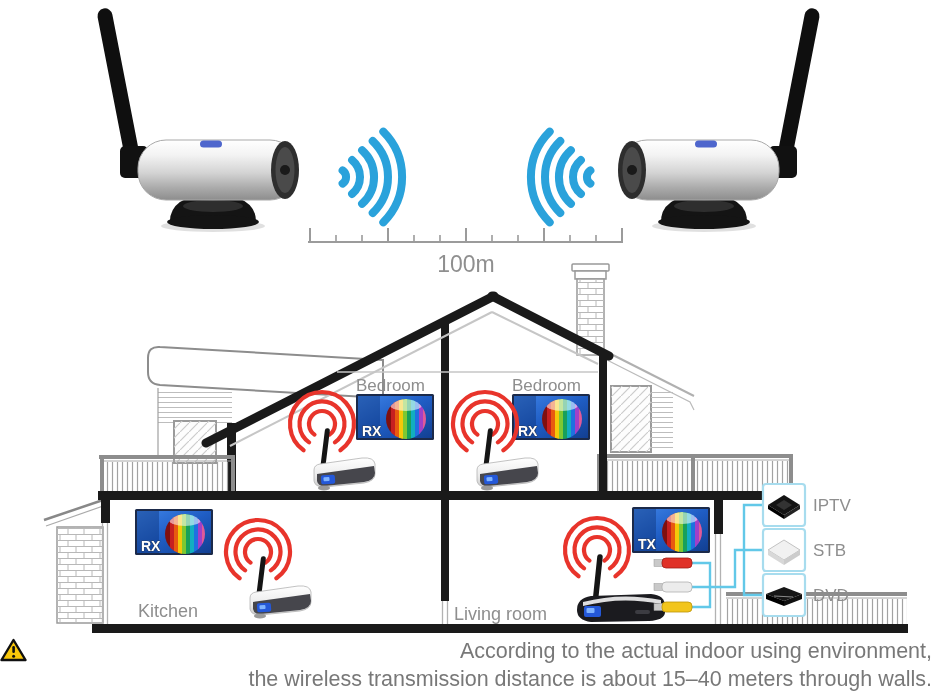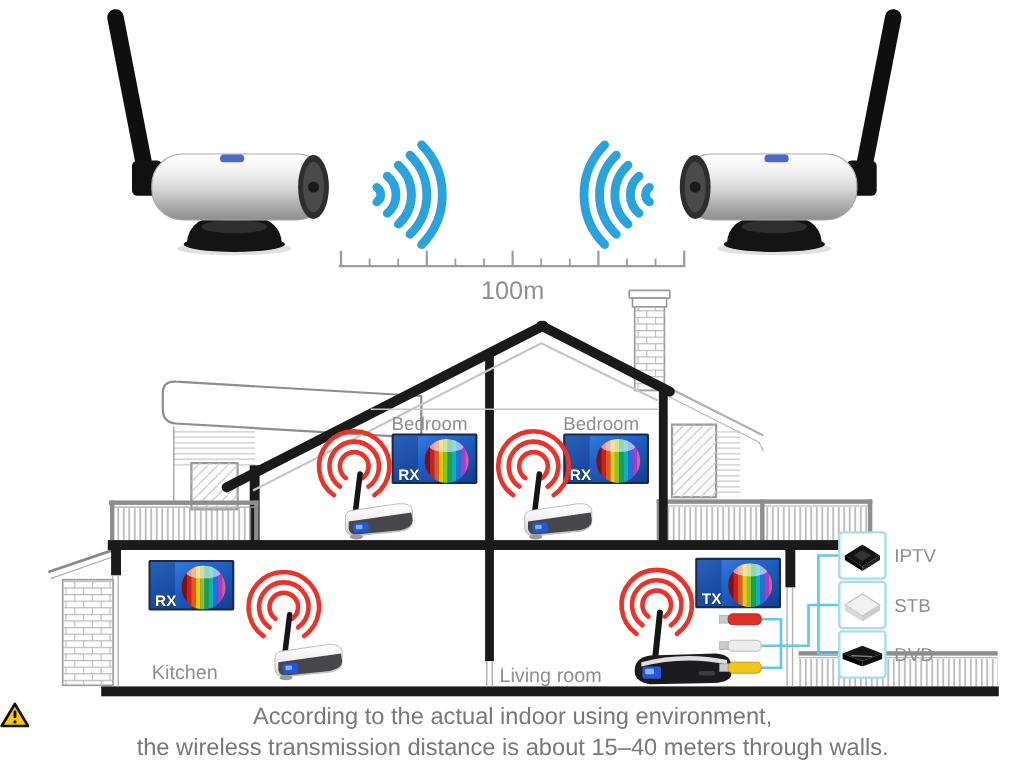--- a/index.html
+++ b/index.html
@@ -5,21 +5,21 @@
   html,body{margin:0;padding:0;background:#ffffff;}
   .stage{position:relative;width:932px;height:700px;background:#ffffff;overflow:hidden;
          font-family:"Liberation Sans",sans-serif;}
   .stage svg{position:absolute;left:0;top:0;}
   svg text{font-family:"Liberation Sans",sans-serif;}
   .room-label{font-size:18px;fill:#8e8e8e;}
   .bedroom-label{font-size:17px;fill:#8e8e8e;}
   .scale-label{font-size:23px;fill:#8f8f8f;}
   .src-label{font-size:17px;fill:#8e8e8e;}
   .tv-tag{font-size:14px;font-weight:bold;fill:#ffffff;paint-order:stroke;stroke:#30343a;stroke-width:0.7px;}
-  .warn-line{position:absolute;left:0;width:932px;text-align:center;color:#787878;
+  .warn-line{position:absolute;left:0;width:932px;text-align:right;color:#787878;
              font-size:21.5px;line-height:26px;white-space:nowrap;}
   .warn-line .tri{vertical-align:-4px;margin-right:6px;}
 </style>
 </head>
 <body>
 
 <div class="stage">
 <svg width="932" height="700" viewBox="0 0 932 700">
   <defs>
     <linearGradient id="metalGrad" x1="0" y1="0" x2="0" y2="1">

